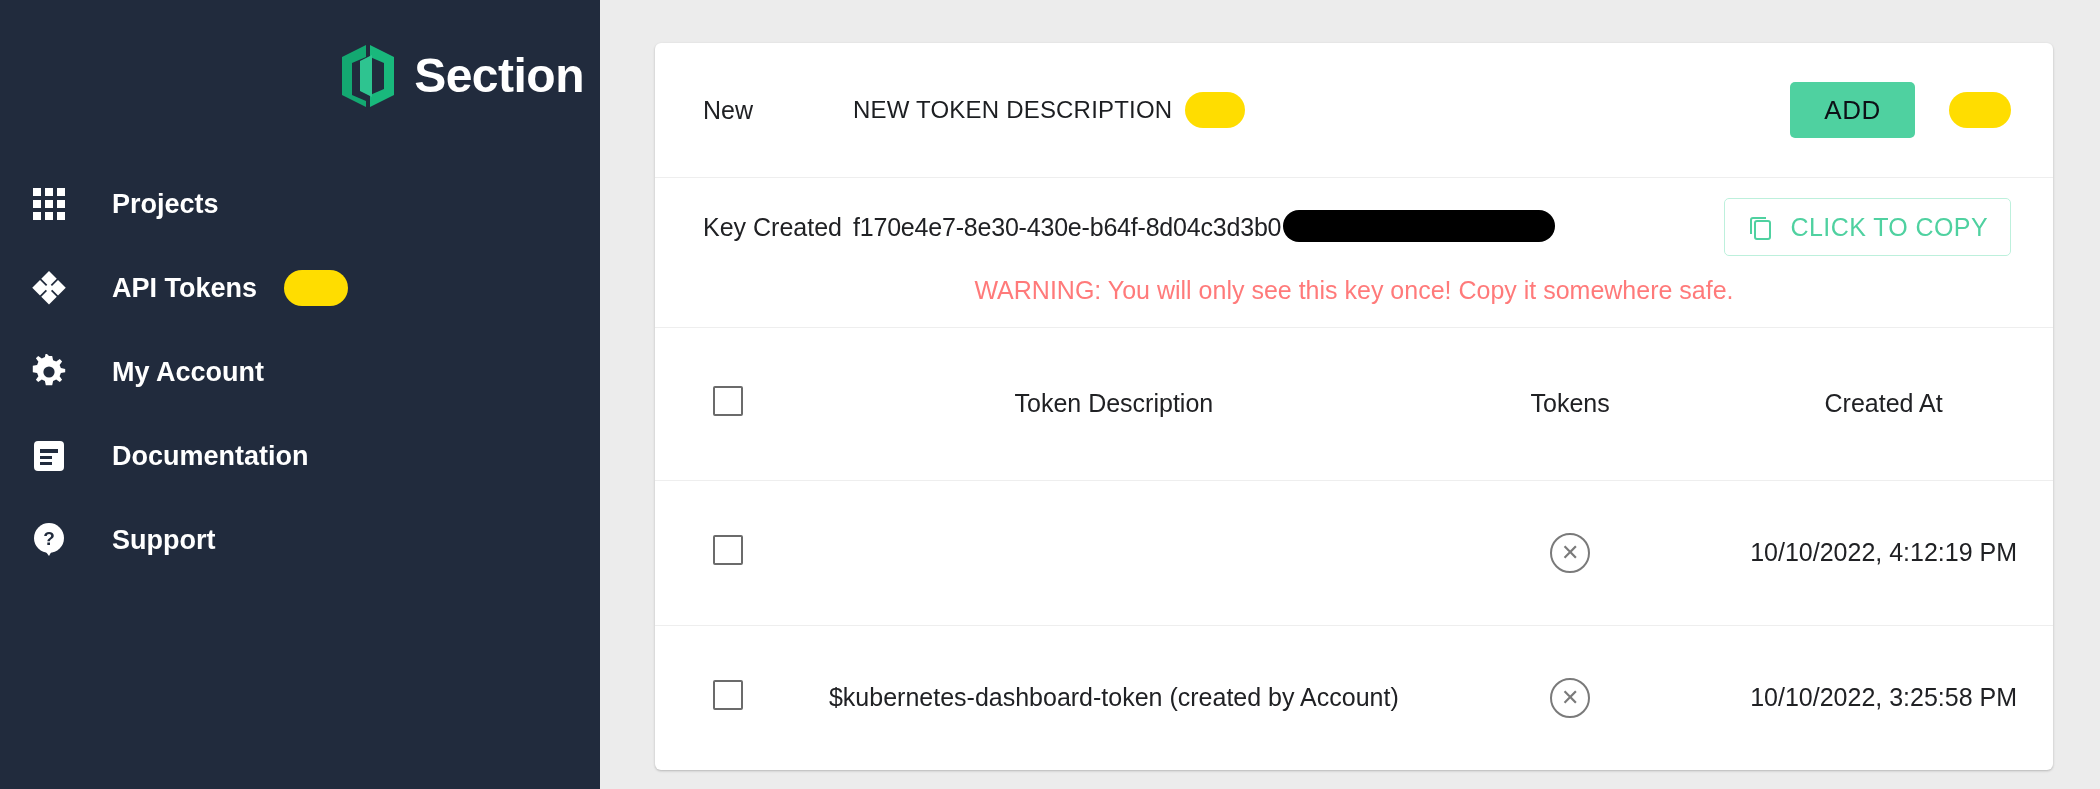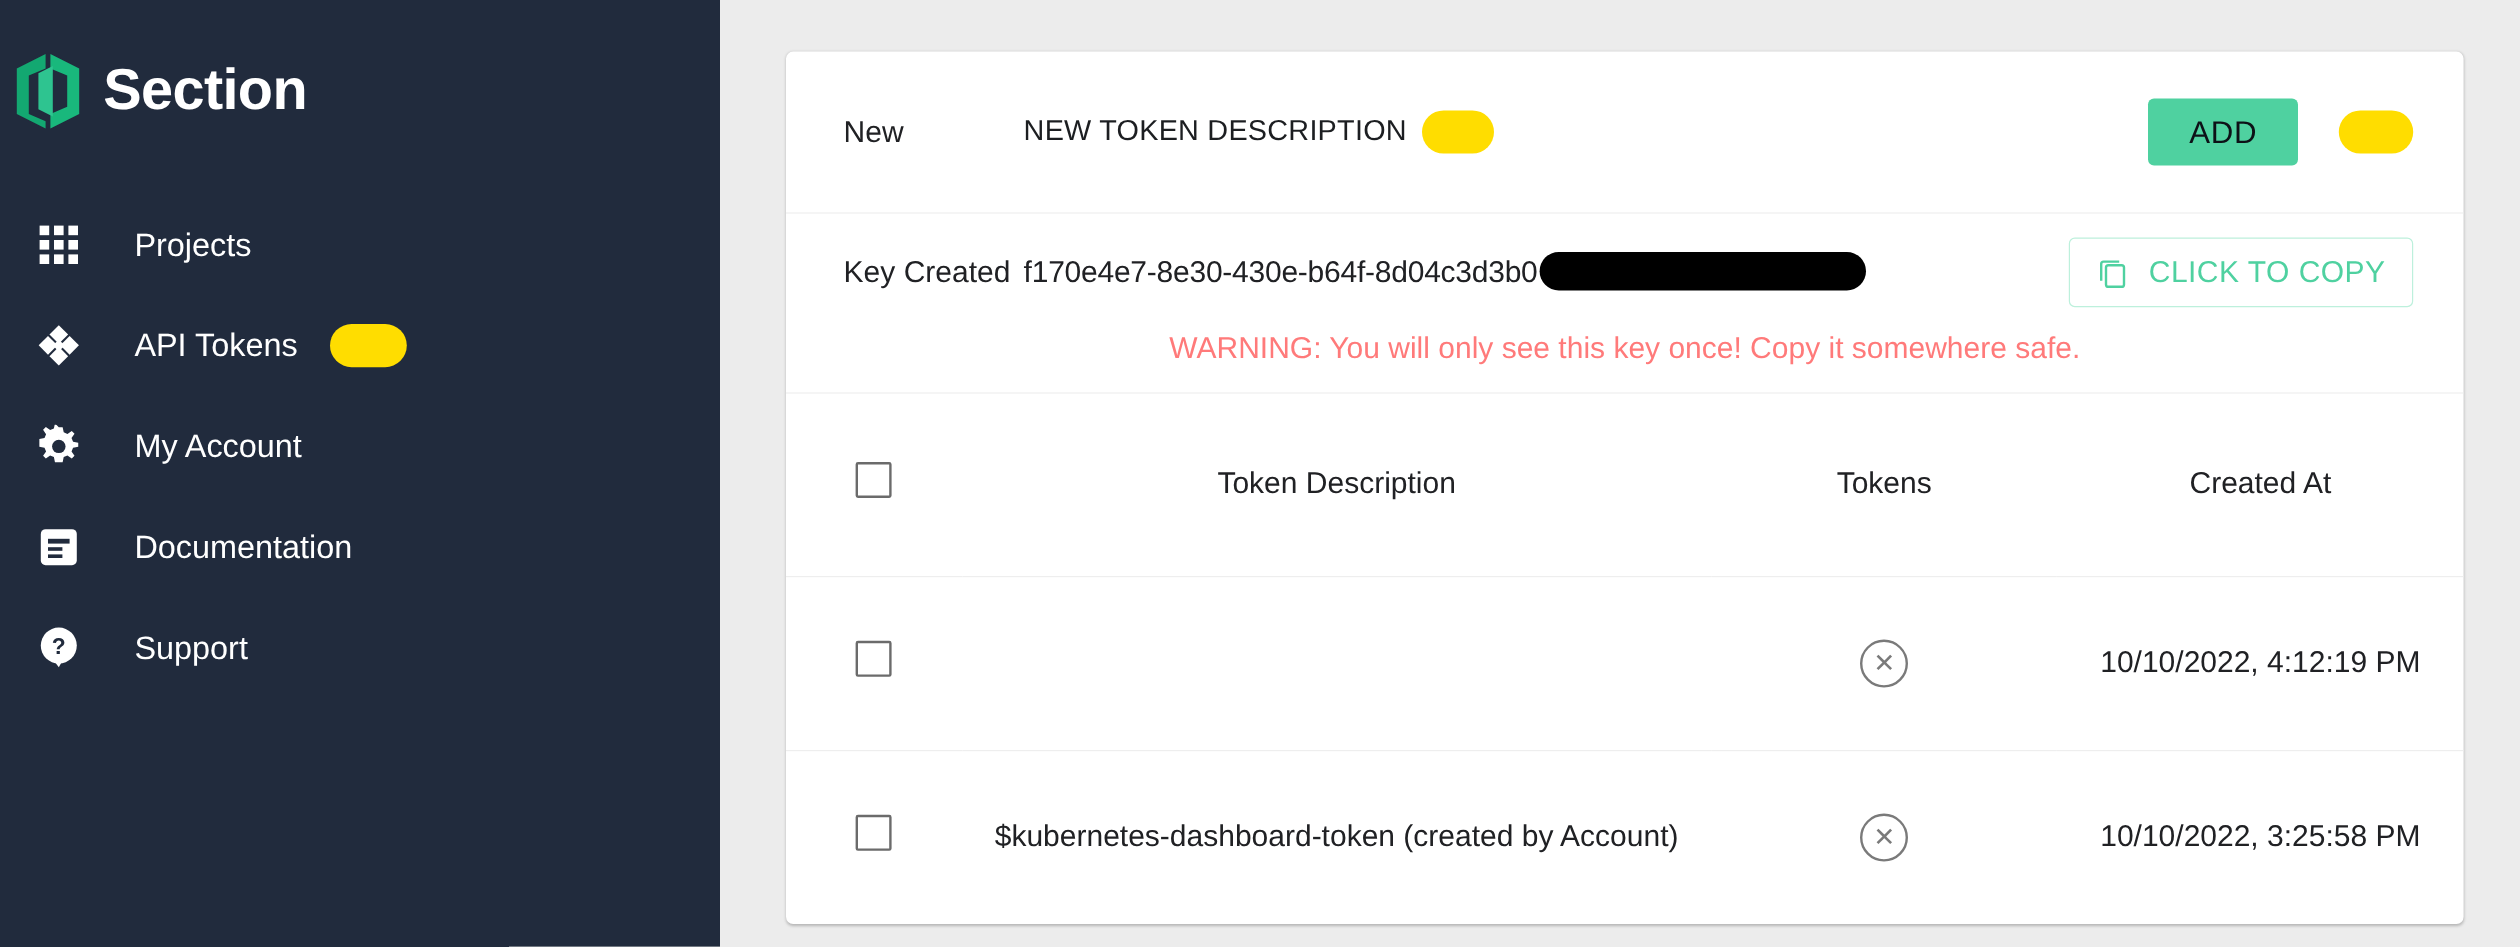--- a/index.html
+++ b/index.html
@@ -13,22 +13,23 @@
 
   
   .sidebar {
     width: 600px; height: 789px;
     background: #212b3d;
     flex: 0 0 600px;
     position: relative;
   }
   .brand {
     display: flex; align-items: center;
-    padding: 42px 6px 0 10px;
+    padding: 42px 16px 0 10px;
     height: 110px;
+    justify-content: flex-end;
   }
   .brand-logo { width: 62px; height: 66px; flex: 0 0 62px; }
   .brand-name {
     color: #ffffff;
     font-size: 48px;
     font-weight: 700;
     letter-spacing: -0.5px;
     margin-left: 14px;
     line-height: 1;
   }
@@ -42,20 +43,21 @@
   .nav-icon {
     width: 46px; height: 46px;
     flex: 0 0 46px;
     display: flex; align-items: center; justify-content: center;
   }
   .nav-label {
     color: #ffffff;
     font-size: 27px;
     margin-left: 40px;
     white-space: nowrap;
+    font-weight: bold;
   }
   .pill-yellow {
     background: #ffdd00;
     border-radius: 999px;
     display: inline-block;
   }
   .nav-pill { width: 64px; height: 36px; margin-left: 27px; }
 
   
   .main {

